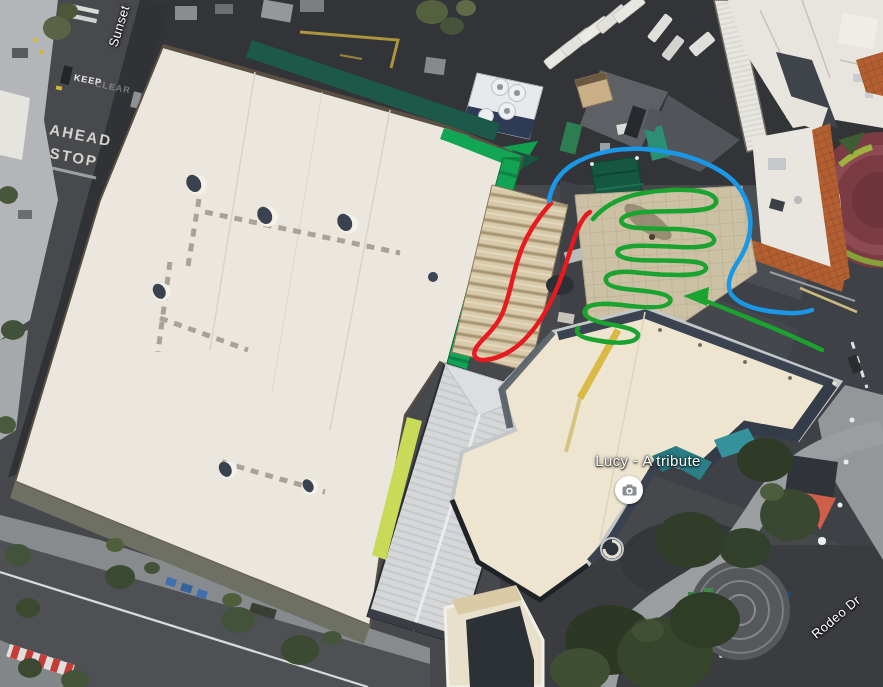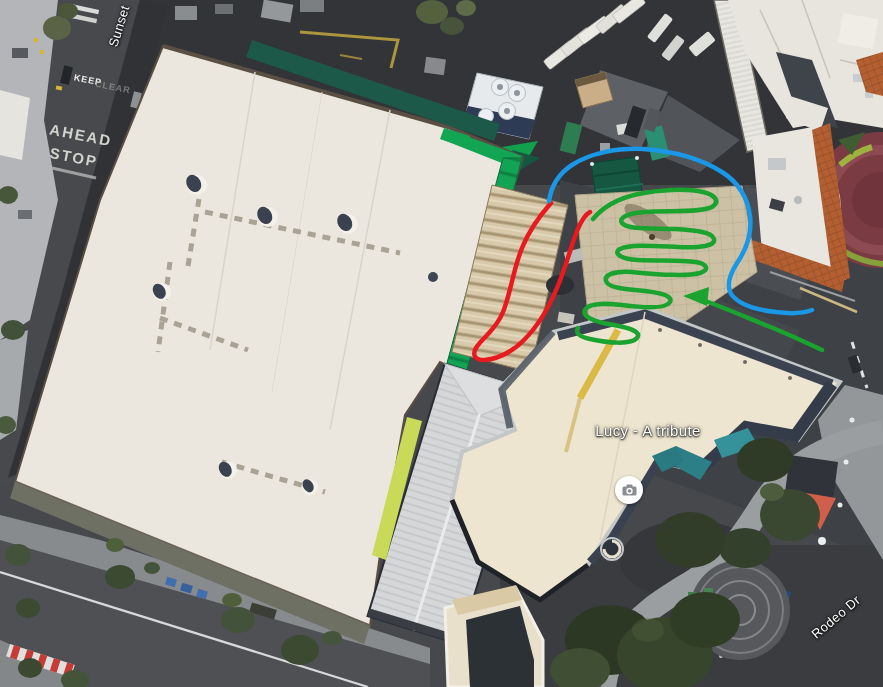--- a/index.html
+++ b/index.html
@@ -4,21 +4,21 @@
 <style>
   html,body{margin:0;padding:0;background:#222;}
   #stage{position:relative;width:883px;height:687px;overflow:hidden;
          font-family:"Liberation Sans",sans-serif;background:#46484c;}
   #scene{position:absolute;left:0;top:0;}
   .map-label{position:absolute;transform:translate(-50%,-50%);color:#fff;
     font-size:13px;white-space:nowrap;letter-spacing:.4px;
     text-shadow:0 0 2px rgba(0,0,0,.9),0 0 4px rgba(0,0,0,.65),0 1px 2px rgba(0,0,0,.9);}
   #lbl-sunset{left:119px;top:26px;transform:translate(-50%,-50%) rotate(-73deg);}
   #lbl-rodeo{left:836px;top:617px;transform:translate(-50%,-50%) rotate(-40deg);}
-  #lbl-lucy{left:648px;top:430px;font-size:15px;font-weight:500;text-align:center;}
+  #lbl-lucy{left:648px;top:460px;font-size:15px;font-weight:500;text-align:center;}
   .road-paint{position:absolute;font-weight:bold;letter-spacing:2px;white-space:nowrap;
     color:rgba(222,223,216,.92);}
   #rp-keep{left:88px;top:80px;font-size:9px;letter-spacing:1px;
     transform:translate(-50%,-50%) rotate(11deg);color:rgba(242,242,238,.95);}
   #rp-clear{left:113px;top:87px;font-size:9px;letter-spacing:1px;
     transform:translate(-50%,-50%) rotate(11deg);color:rgba(205,205,198,.45);}
   #rp-ahead{left:81px;top:135px;font-size:15px;transform:translate(-50%,-50%) rotate(11deg);}
   #rp-stop{left:74px;top:157px;font-size:15px;transform:translate(-50%,-50%) rotate(11deg);}
   #poi-camera{position:absolute;left:629px;top:490px;width:28px;height:28px;
     transform:translate(-50%,-50%);border-radius:50%;background:#fff;

